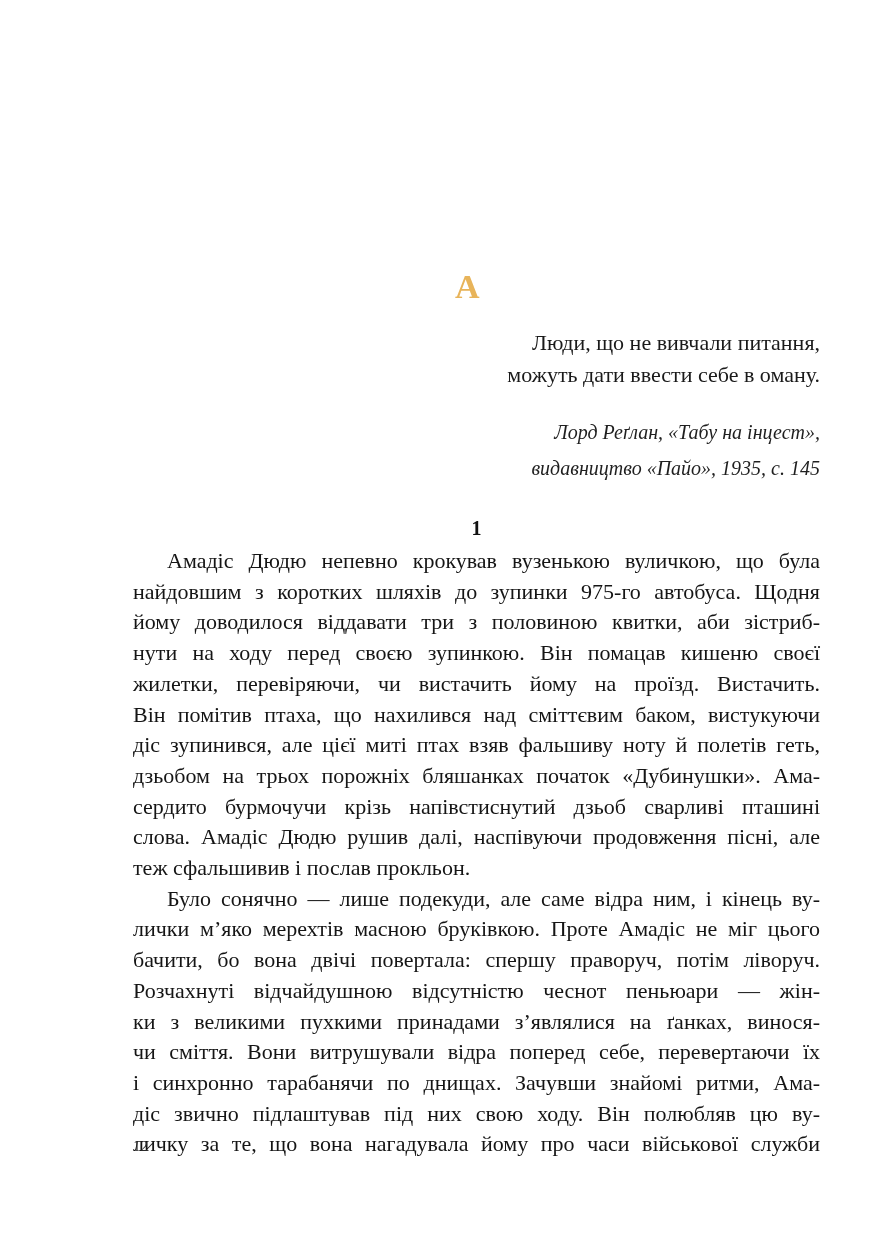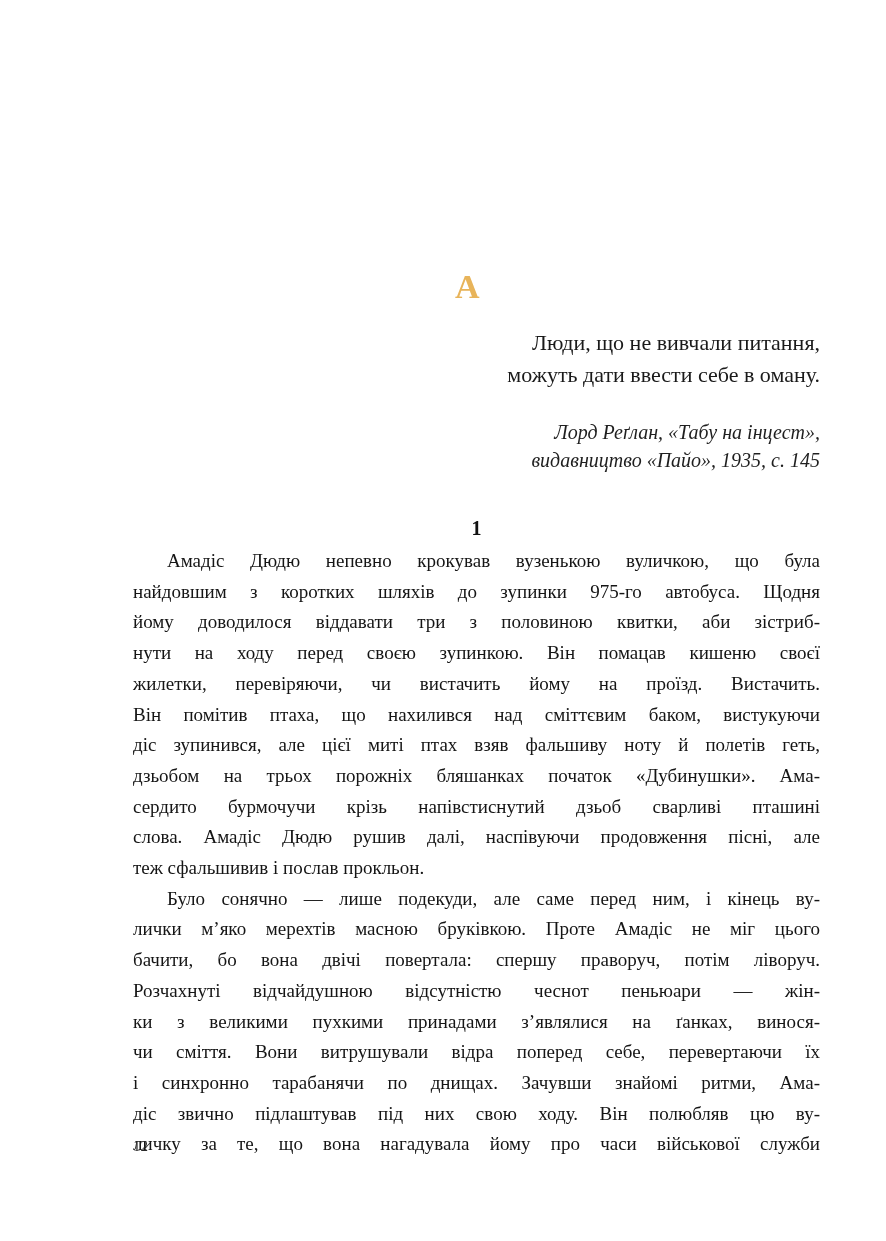--- a/index.html
+++ b/index.html
@@ -61,20 +61,21 @@
     white-space: nowrap;
   }
   .epigraph-source {
     margin-top: 27px;
   }
   .epigraph-source .epigraph-line {
     font-style: italic;
     font-size: 20px;
     line-height: 28px;
     color: #1f1f1f;
+    margin-top: 8px;
   }
 
   
   .chapter-number {
     position: absolute;
     top: 516px;
     left: 0;
     width: 687px;
     text-align: center;
     font-weight: 700;
@@ -85,21 +86,21 @@
 
   
   .body-text {
     position: absolute;
     top: 546px;
     left: 0;
     width: 687px;
   }
   .para {
     margin: 0;
-    font-size: 19px;
+    font-size: 22px;
     line-height: 30.7px;
     text-align: justify;
     text-align-last: left;
     text-indent: 34px;
     color: #151515;
     hyphens: manual;
   }
   .para + .para {
     margin-top: 0;
   }
@@ -168,21 +169,21 @@
         <span class="ln justified">жилетки, перевіряючи, чи вистачить йому на проїзд. Вистачить.</span>
         <span class="ln justified">Він помітив птаха, що нахилився над сміттєвим баком, вистукуючи</span>
         <span class="ln justified">діс зупинився, але цієї миті птах взяв фальшиву ноту й полетів геть,</span>
         <span class="ln justified">дзьобом на трьох порожніх бляшанках початок «Дубинушки». Ама-</span>
         <span class="ln justified">сердито бурмочучи крізь напівстиснутий дзьоб сварливі пташині</span>
         <span class="ln justified">слова. Амадіс Дюдю рушив далі, наспівуючи продовження пісні, але</span>
         <span class="ln last">теж сфальшивив і послав прокльон.</span>
       </p>
 
       <p class="para">
-        <span class="ln first justified">Було сонячно — лише подекуди, але саме перед ним, і кінець ву-</span>
+        <span class="ln first justified">Було сонячно — лише подекуди, але саме відра ним, і кінець ву-</span>
         <span class="ln justified">лички м’яко мерехтів масною бруківкою. Проте Амадіс не міг цього</span>
         <span class="ln justified">бачити, бо вона двічі повертала: спершу праворуч, потім ліворуч.</span>
         <span class="ln justified">Розчахнуті відчайдушною відсутністю чеснот пеньюари — жін-</span>
         <span class="ln justified">ки з великими пухкими принадами з’являлися на ґанках, винося-</span>
         <span class="ln justified">чи сміття. Вони витрушували відра поперед себе, перевертаючи їх</span>
         <span class="ln justified">і синхронно тарабанячи по днищах. Зачувши знайомі ритми, Ама-</span>
         <span class="ln justified">діс звично підлаштував під них свою ходу. Він полюбляв цю ву-</span>
         <span class="ln justified">личку за те, що вона нагадувала йому про часи військової служби</span>
       </p>
 

